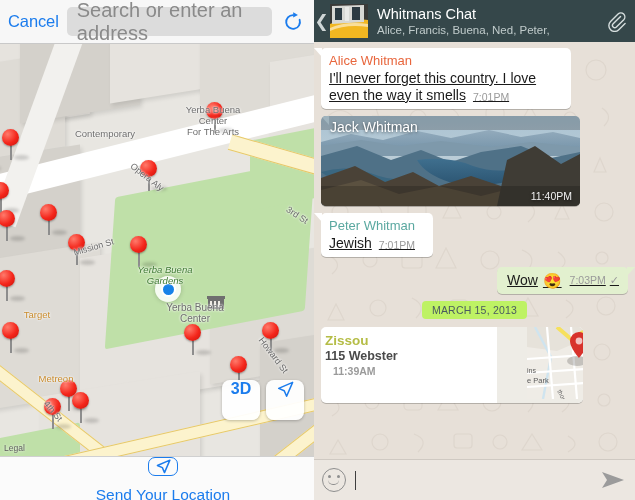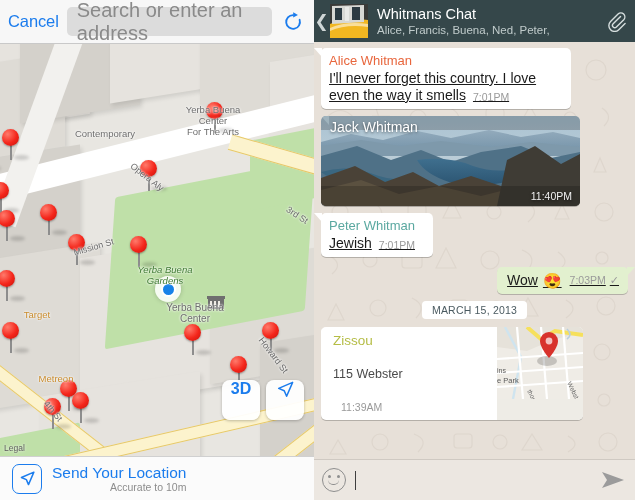--- a/index.html
+++ b/index.html
@@ -60,21 +60,21 @@
 
   .map-ctrl { position: absolute; width: 38px; height: 40px; background: rgba(255,255,255,.94);
               border-radius: 8px; display:flex; align-items:flex-start; justify-content:center;
               box-shadow: 0 1px 3px rgba(0,0,0,.25); cursor:pointer; }
   .map-ctrl .t3d { color: #1b7ced; font-size: 16px; font-weight: bold; }
   .legal { position: absolute; left: 4px; bottom: 3px; font-size: 8.5px; color: #5d5d5d; text-shadow: 0 0 3px #fff; }
 
   .send-loc-bar {
     position: absolute; bottom: 0; left: 0; width: 314px; height: 44px;
     background: #fbfbfb; border-top: 1px solid #d0d0d0;
-    display: flex; align-items: center; gap: 10px; padding-left: 12px; z-index: 40; cursor: pointer;
+    display: flex; align-items: center; gap: 10px; padding-left: 12px; z-index: 40; cursor: pointer; flex-direction: column;
   }
   .loc-ic { width: 30px; height: 30px; border: 1.6px solid #1b7ced; border-radius: 7px; display:flex;align-items:center;justify-content:center; }
   .slc-title { color: #1b7ced; font-size: 15.5px; line-height: 17px; }
   .slc-sub { color: #8d8d8d; font-size: 10.5px; line-height: 12px; text-align: right; }
 
   
   #chat-pane { position: relative; width: 321px; height: 500px; overflow: hidden; background: #e5ddd5; }
 
   .chat-header {
     position: absolute; top: 0; left: 0; width: 321px; height: 42px;
@@ -123,34 +123,34 @@
     box-shadow: 0 1px 0.6px rgba(0,0,0,.25);
   }
   .img-bubble::before {
     content:""; position:absolute; left:0; top:0; width:0; height:0; z-index:5;
     border-style: solid; border-width: 0 8px 9px 0; border-color: transparent #9fb3bd transparent transparent;
   }
   .img-sender { position: absolute; left: 9px; top: 3px; color: #fff; font-size: 14px; z-index: 4; text-shadow: 0 1px 3px rgba(0,0,0,.55); }
   .img-ts { position: absolute; right: 8px; bottom: 4px; color: #f0f0f0; font-size: 10.5px; z-index: 4; text-shadow: 0 1px 3px rgba(0,0,0,.6); }
 
   .date-row { display: flex; justify-content: center; margin: 4px 0 8px 0; position: relative; z-index: 2; }
-  .date-badge { background: #ffffff; color: #4a5a60; font-size: 10.5px; padding: 3px 10px; border-radius: 4px; letter-spacing: .2px; }
+  .date-badge { background: #bef264; color: #4a5a60; font-size: 10.5px; padding: 3px 10px; border-radius: 4px; letter-spacing: .2px; }
 
   
   .loc-card { position: relative; display: flex; background: #fff; border-radius: 5px; overflow: hidden;
               box-shadow: 0 1px 0.6px rgba(0,0,0,.22); width: 262px; }
   .loc-card::before {
     content:""; position:absolute; left:-7px; top:0; width:0; height:0;
     border-style: solid; border-width: 0 8px 9px 0; border-color: transparent #fff transparent transparent;
   }
-  .loc-left { flex: 1; padding: 5px 6px 5px 12px; }
+  .loc-left { flex: 1; padding: 5px 6px 5px 4px; font-weight: bold; }
   .loc-name { color: #b5bd46; font-size: 13.5px; line-height: 17px; }
   .loc-link { color: #4aa8e8; font-size: 14.5px; line-height: 19px; text-decoration: underline; cursor: pointer; }
-  .loc-addr { color: #4a4a4a; font-size: 12.5px; line-height: 15px; margin-top: 18px; }
-  .loc-thumb { width: 86px; position: relative; overflow: hidden; background: #eeece6; }
+  .loc-addr { color: #4a4a4a; font-size: 12.5px; line-height: 15px; }
+  .loc-thumb { width: 86px; position: relative; overflow: hidden; background: #eeece6; padding-left: 30px; }
 
   .chat-input {
     position: absolute; bottom: 0; left: 0; width: 321px; height: 41px;
     background: #ece7e1; border-top: 1px solid #cfc9c2;
     display: flex; align-items: center; padding: 0 8px; gap: 7px; z-index: 30;
   }
   .emoji-btn { width: 24px; height: 24px; border-radius: 50%; border: 1.6px solid #8e8e8e; position: relative; cursor:pointer; flex: none; }
   .emoji-btn .ey { position:absolute; width:3px; height:3px; border-radius:50%; background:#8e8e8e; top:6px; }
   .emoji-btn .ey.l { left: 5px; } .emoji-btn .ey.r { right: 5px; }
   .emoji-btn .mo { position:absolute; left:5px; top:11px; width:11px; height:5px; border-bottom:1.6px solid #8e8e8e; border-radius:0 0 9px 9px; }

